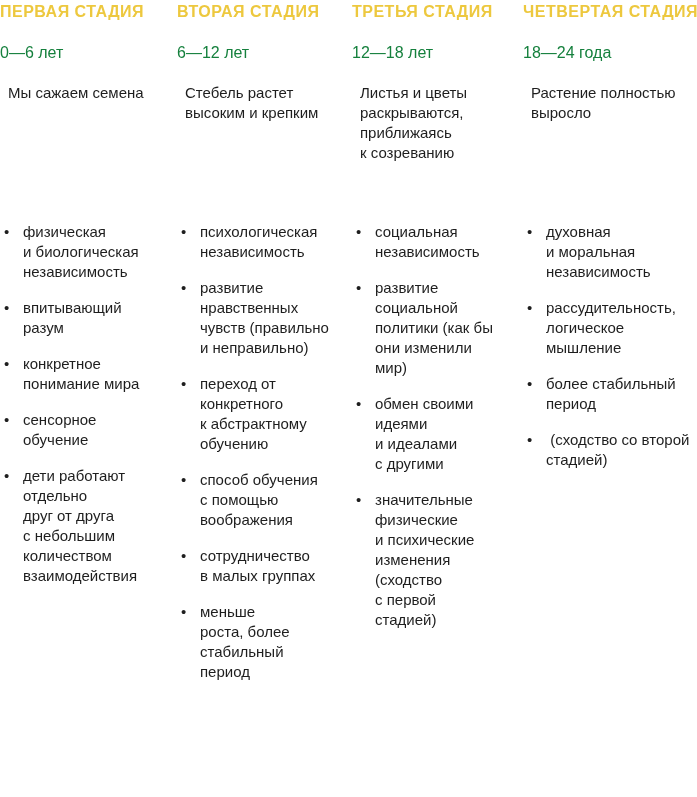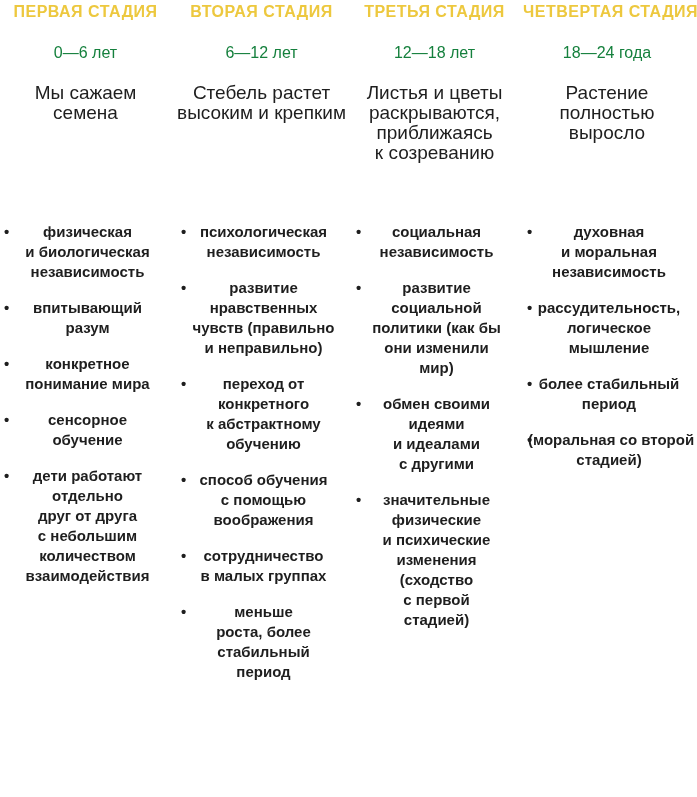--- a/index.html
+++ b/index.html
@@ -18,62 +18,62 @@
     display: grid;
     grid-template-columns: 177px 175px 171px 174px;
     width: 697px;
     height: 797px;
   }
   .stage-column {
     position: relative;
     height: 797px;
     box-sizing: border-box;
     padding-right: 6px;
-    text-align: center;
   }
   .stage-header {
     margin: 2px 0 0 0;
     font-size: 16px;
     line-height: 20px;
     font-weight: bold;
     letter-spacing: 0.5px;
     color: #EDC83E;
     white-space: nowrap;
   }
   .stage-age {
     margin: 21px 0 0 0;
     font-size: 16px;
     line-height: 20px;
     color: #15803d;
     white-space: pre-line;
   }
   .stage-description {
     margin: 20px 0 0 0;
-    font-size: 19px;
+    font-size: 15px;
     line-height: 20px;
     color: #1e1e1e;
     white-space: pre-line;
+    padding-left: 8px;
   }
   .bullet-list {
     position: absolute;
     top: 222px;
     left: 0;
     right: 2px;
     margin: 0;
     padding: 0;
     list-style: none;
   }
   .bullet-list li {
     position: relative;
+    padding-left: 23px;
     margin: 0 0 16px 0;
     font-size: 15px;
     line-height: 20px;
     color: #1e1e1e;
     white-space: pre-wrap;
-    font-weight: bold;
   }
   .bullet-list li::before {
     content: "\2022";
     position: absolute;
     left: 4px;
     top: 0;
     font-size: 15px;
     line-height: 20px;
     color: #1e1e1e;
   }
@@ -170,18 +170,18 @@
 выросло</div>
     <ul class="bullet-list">
       <li>духовная
 и моральная
 независимость</li>
       <li>рассудительность,
 логическое
 мышление</li>
       <li>более стабильный
 период</li>
-      <li> (моральная со второй
+      <li> (сходство со второй
 стадией)</li>
     </ul>
   </div>
 
 </div>
 
 </body></html>

